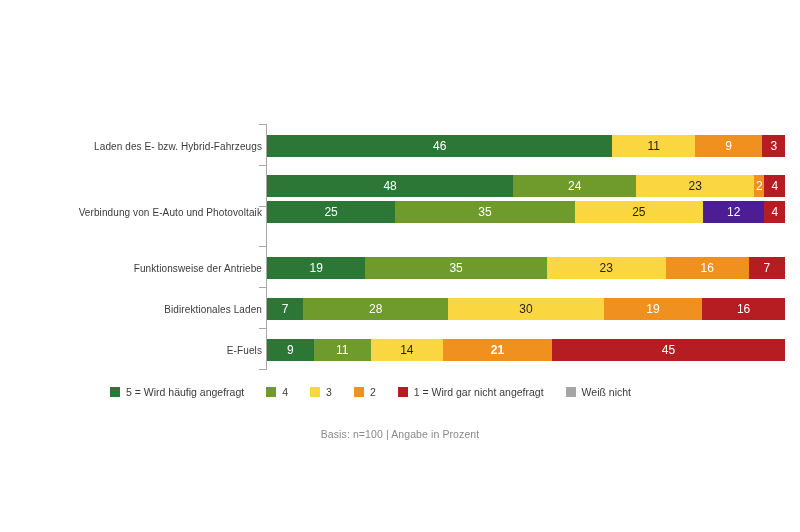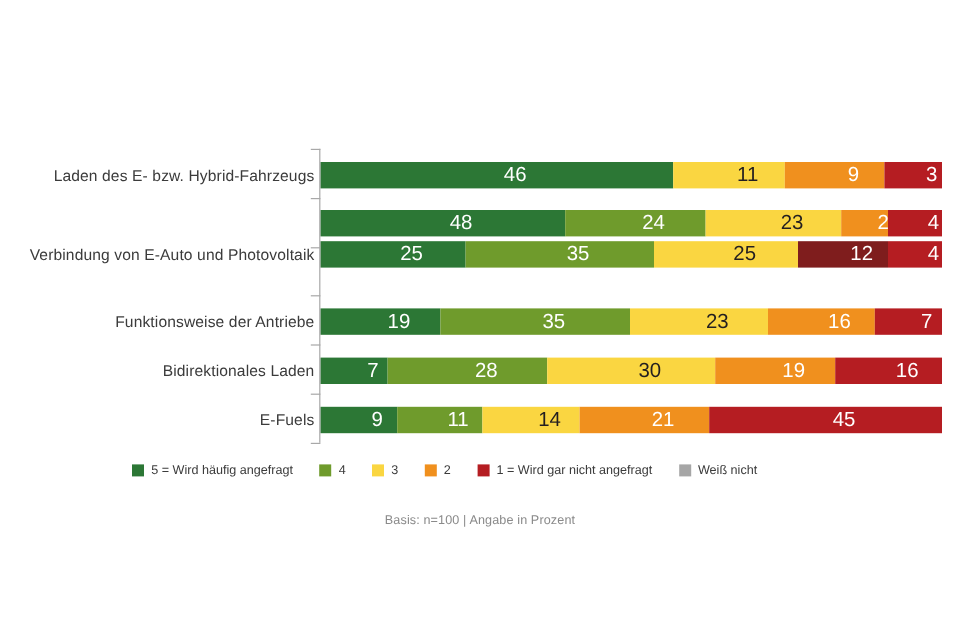--- a/index.html
+++ b/index.html
@@ -32,44 +32,43 @@
     left: 0;
     width: 800px;
     height: 43px;
   }
   .cat-label {
     position: absolute;
     right: 538px;           
     top: 50%;
     transform: translateY(-50%);
     text-align: right;
-    font-size: 13px;
+    font-size: 10px;
     color: #3b3b3b;
     white-space: nowrap;
     letter-spacing: 0.1px;
   }
   .bar {
     position: absolute;
     left: 267px;
     top: 50%;
     transform: translateY(-50%);
     height: 22px;
     display: flex;
     align-items: stretch;
     width: 518px;
   }
   .seg {
     display: flex;
     align-items: center;
     justify-content: center;
-    font-size: 17px;
+    font-size: 12px;
     color: #ffffff;
     overflow: hidden;
     box-sizing: border-box;
-    padding-left: 31px;
   }
   .seg.dark-text {
     color: #231f20;
   }
 
   
   .axis-line {
     position: absolute;
     left: 266px;
     top: 124px;
@@ -147,21 +146,21 @@
           <div class="seg" style="flex: 2 0 0px; width: 2%; background: rgb(240, 144, 30);">2</div>
           <div class="seg" style="flex: 4 0 0px; width: 4%; background: rgb(181, 29, 34);">4</div>
         </div>
       </div>
       <div class="cat-row" style="top: 190px;">
         <div class="cat-label">Verbindung von E-Auto und Photovoltaik</div>
         <div class="bar">
           <div class="seg" style="flex: 25 0 0px; width: 25%; background: rgb(44, 119, 53);">25</div>
           <div class="seg" style="flex: 35 0 0px; width: 35%; background: rgb(111, 155, 44);">35</div>
           <div class="seg dark-text" style="flex: 25 0 0px; width: 25%; background: rgb(250, 214, 65);">25</div>
-          <div class="seg" style="flex: 12 0 0px; width: 12%; background: #7f1d1d;">12</div>
+          <div class="seg" style="flex: 12 0 0px; width: 12%; background: #4c1d95;">12</div>
           <div class="seg" style="flex: 4 0 0px; width: 4%; background: rgb(181, 29, 34);">4</div>
         </div>
       </div>
       <div class="cat-row" style="top: 246.4px;">
         <div class="cat-label">Funktionsweise der Antriebe</div>
         <div class="bar">
           <div class="seg" style="flex: 19 0 0px; width: 19%; background: rgb(44, 119, 53);">19</div>
           <div class="seg" style="flex: 35 0 0px; width: 35%; background: rgb(111, 155, 44);">35</div>
           <div class="seg dark-text" style="flex: 23 0 0px; width: 23%; background: rgb(250, 214, 65);">23</div>
           <div class="seg" style="flex: 16 0 0px; width: 16%; background: rgb(240, 144, 30);">16</div>
@@ -177,21 +176,21 @@
           <div class="seg" style="flex: 19 0 0px; width: 19%; background: rgb(240, 144, 30);">19</div>
           <div class="seg" style="flex: 16 0 0px; width: 16%; background: rgb(181, 29, 34);">16</div>
         </div>
       </div>
       <div class="cat-row" style="top: 328px;">
         <div class="cat-label">E-Fuels</div>
         <div class="bar">
           <div class="seg" style="flex: 9 0 0px; width: 9%; background: rgb(44, 119, 53);">9</div>
           <div class="seg" style="flex: 11 0 0px; width: 11%; background: rgb(111, 155, 44);">11</div>
           <div class="seg dark-text" style="flex: 14 0 0px; width: 14%; background: rgb(250, 214, 65);">14</div>
-          <div class="seg" style="flex: 21 0 0px; width: 21%; background: rgb(240, 144, 30);">21</div>
+          <div class="seg" style="flex: 21 0 0px; width: 21%; background: rgb(240, 144, 30); font-weight: bold;">21</div>
           <div class="seg" style="flex: 45 0 0px; width: 45%; background: rgb(181, 29, 34);">45</div>
         </div>
       </div>
     </div>
 
   <div class="axis-line"></div>
 
   <div class="legend" id="legend">
       <div class="legend-item">
         <span class="legend-swatch" style="background: rgb(44, 119, 53);"></span>

